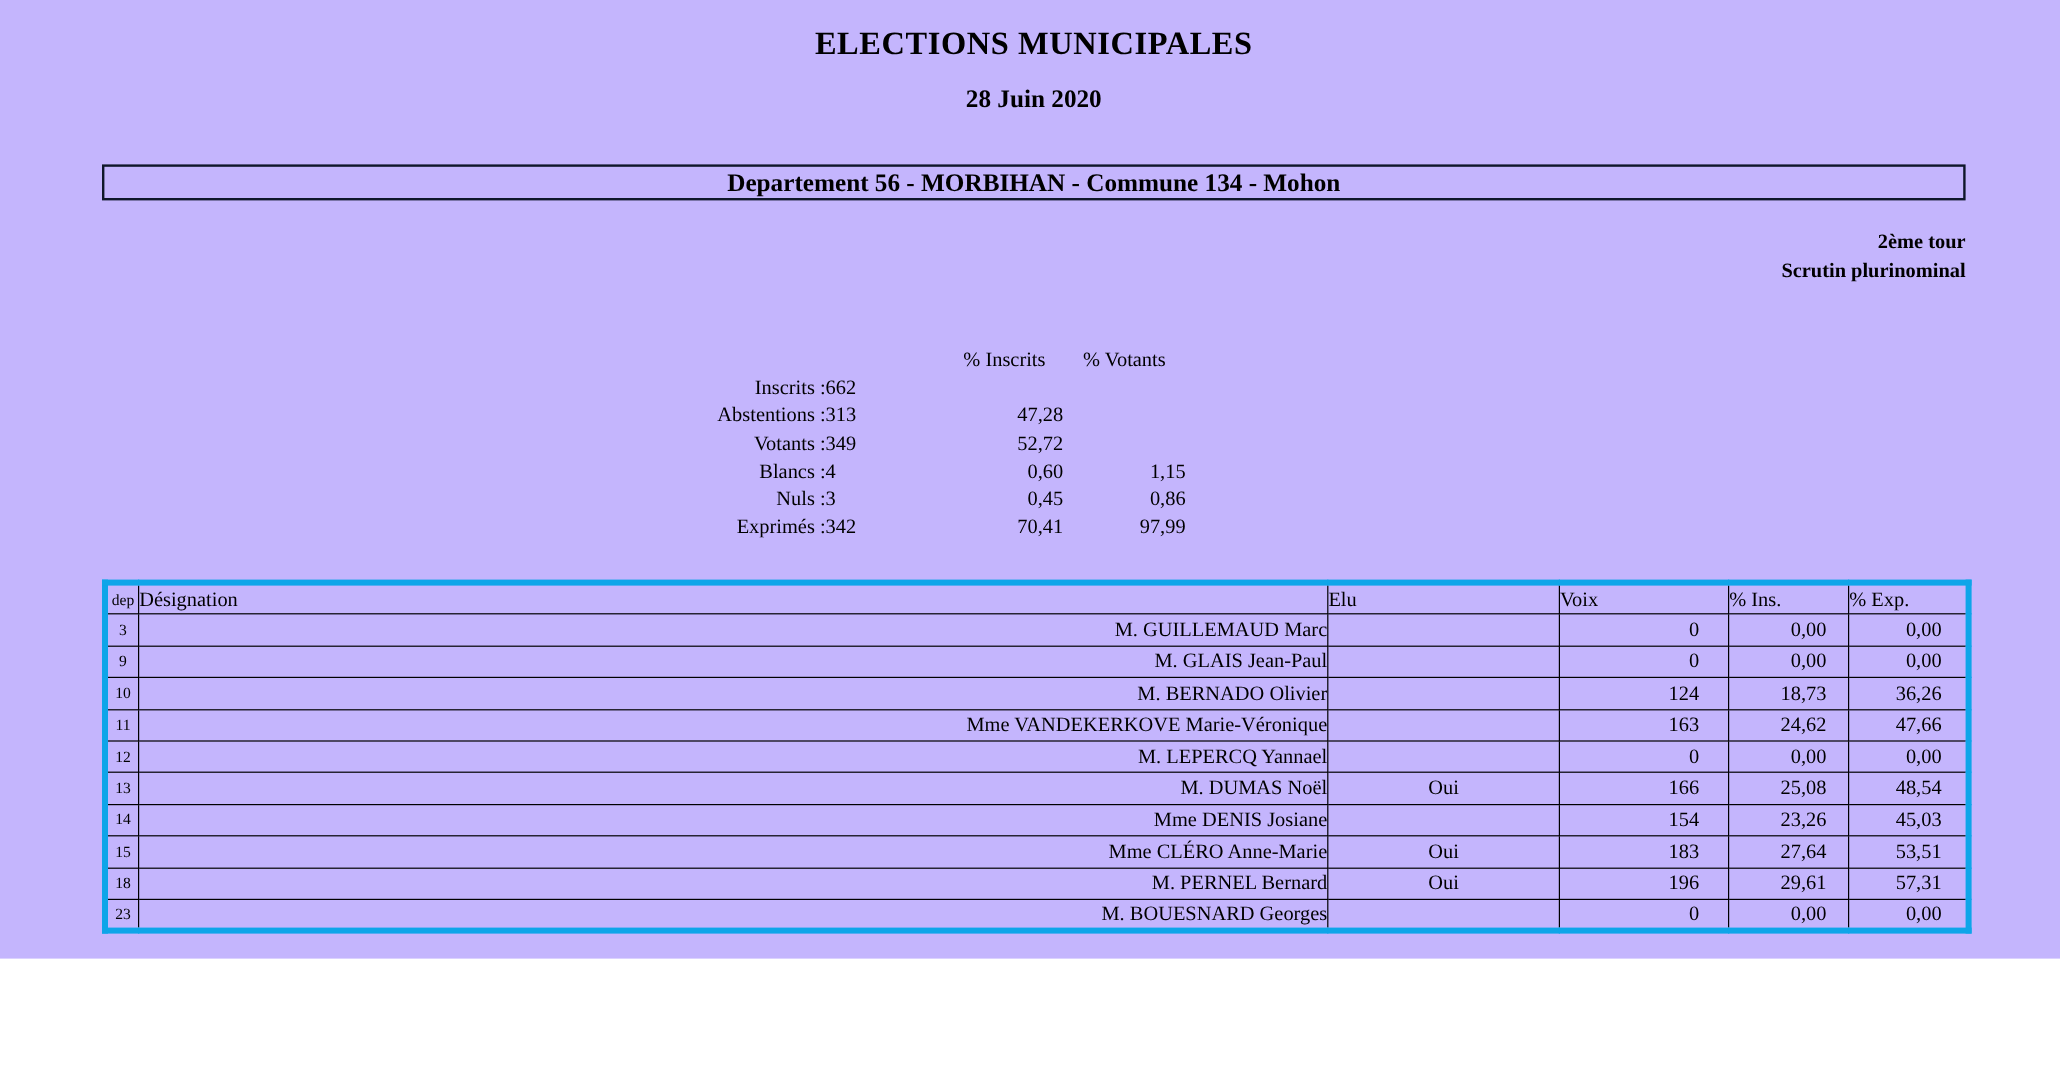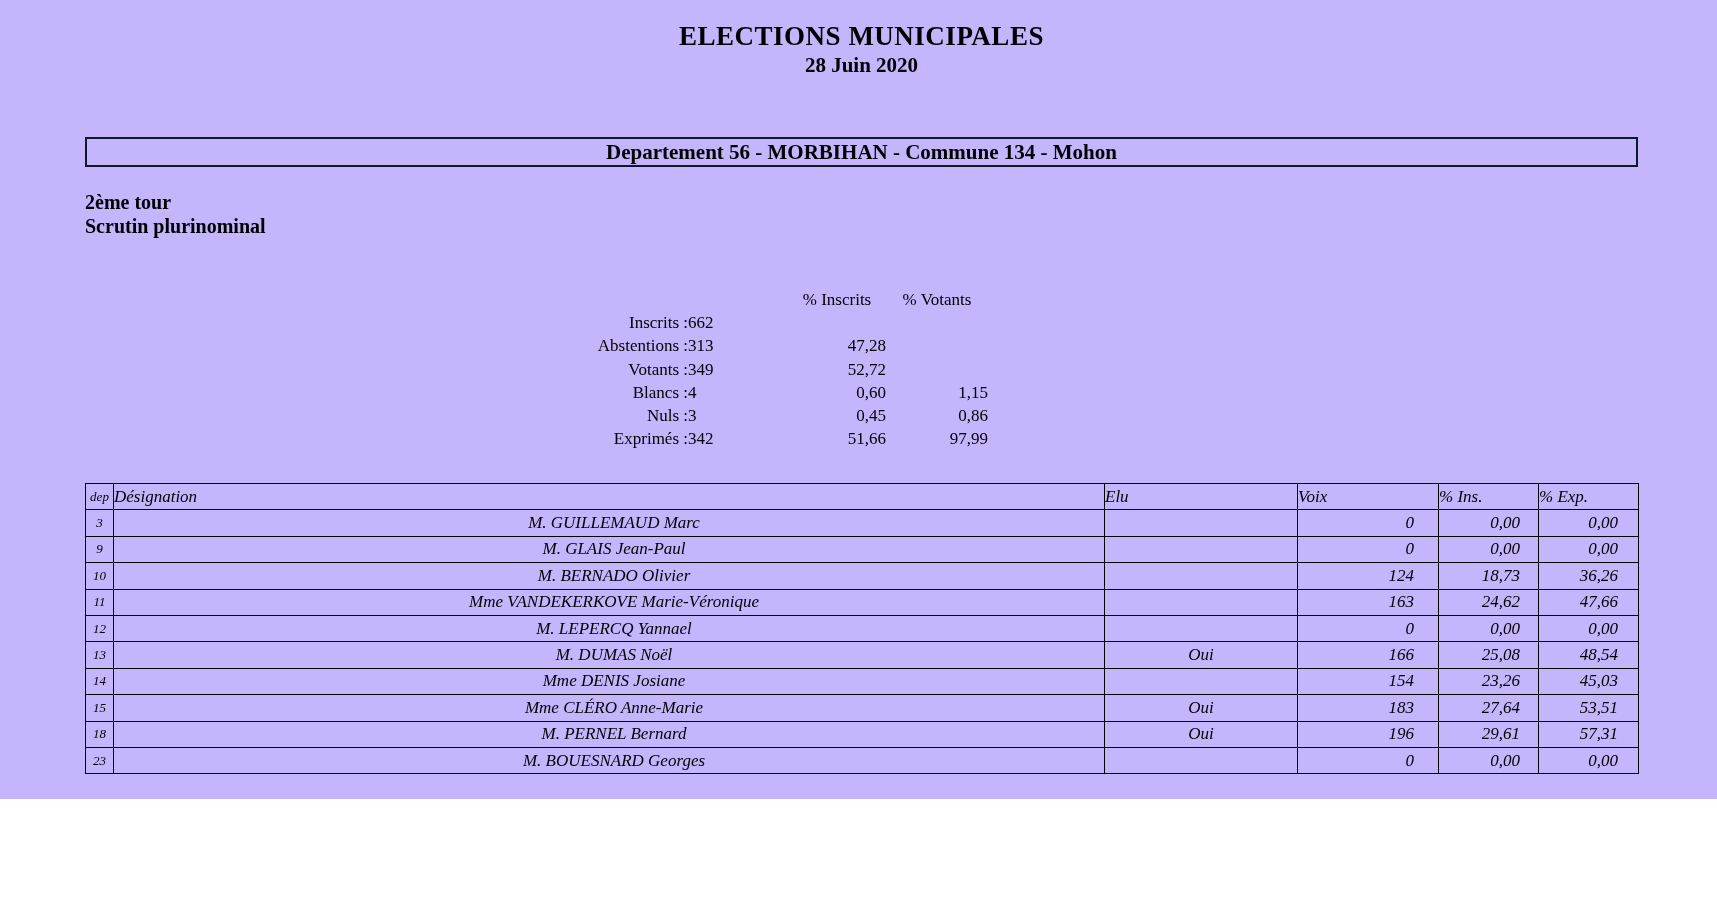--- a/index.html
+++ b/index.html
@@ -24,21 +24,21 @@
   }
   .main-title {
     font-size: 27px;
     font-weight: bold;
     letter-spacing: 0.5px;
     line-height: 1.1;
   }
   .main-date {
     font-size: 21px;
     font-weight: bold;
-    margin-top: 1px;
+    margin-top: 18px;
   }
 
   
   .dept-box {
     position: absolute;
     left: 85px;
     top: 137px;
     width: 1553px;
     height: 30px;
     border: 2px solid #0f172a;
@@ -50,22 +50,22 @@
     font-size: 21px;
     font-weight: bold;
   }
 
   
   .tour-block {
     position: absolute;
     left: 85px;
     top: 190px;
     width: 1553px;
-    text-align: left;
-    font-size: 20px;
+    text-align: right;
+    font-size: 17px;
     font-weight: bold;
     line-height: 24px;
   }
 
   
   table.stats {
     position: absolute;
     left: 448px;
     top: 288px;
     border-collapse: collapse;
@@ -85,41 +85,40 @@
 
   
   table.results {
     position: absolute;
     left: 85px;
     top: 483px;
     width: 1553px;
     border-collapse: collapse;
     table-layout: fixed;
     font-size: 17px;
-    border: 1px solid #0ea5e9;
-    font-style: italic;
+    border: 5px solid #0ea5e9;
   }
   table.results td, table.results th {
     border: 1px solid #000;
     height: 26.4px;
     vertical-align: middle;
     font-weight: normal;
     white-space: nowrap;
     overflow: hidden;
   }
   table.results col.col-dep  { width: 28px; }
   table.results col.col-des  { width: 991px; }
   table.results col.col-elu  { width: 193px; }
   table.results col.col-voix { width: 141px; }
   table.results col.col-ins  { width: 100px; }
   table.results col.col-exp  { width: 100px; }
 
   table.results .h-cell { text-align: left; }
   table.results .dep-cell { font-size: 13px; text-align: center; }
-  table.results .des-cell { text-align: center; padding-left: 10px; }
+  table.results .des-cell { text-align: right; padding-left: 10px; }
   table.results .elu-cell { text-align: center; }
   table.results .voix-cell { text-align: right; padding-right: 24px; }
   table.results .ins-cell  { text-align: right; padding-right: 18px; }
   table.results .exp-cell  { text-align: right; padding-right: 20px; }
 </style>
 </head>
 <body>
 
 <div class="page">
 
@@ -171,21 +170,21 @@
   </tr>
         <tr>
     <td class="c-label">Nuls :</td>
     <td class="c-value">3</td>
     <td class="c-pct1">0,45</td>
     <td class="c-pct2">0,86</td>
   </tr>
         <tr>
     <td class="c-label">Exprimés :</td>
     <td class="c-value">342</td>
-    <td class="c-pct1">51,66</td>
+    <td class="c-pct1">70,41</td>
     <td class="c-pct2">97,99</td>
   </tr>
       </tbody>
   </table>
 
   <table class="results">
     <colgroup>
       <col class="col-dep">
         <col class="col-des">
         <col class="col-elu">

